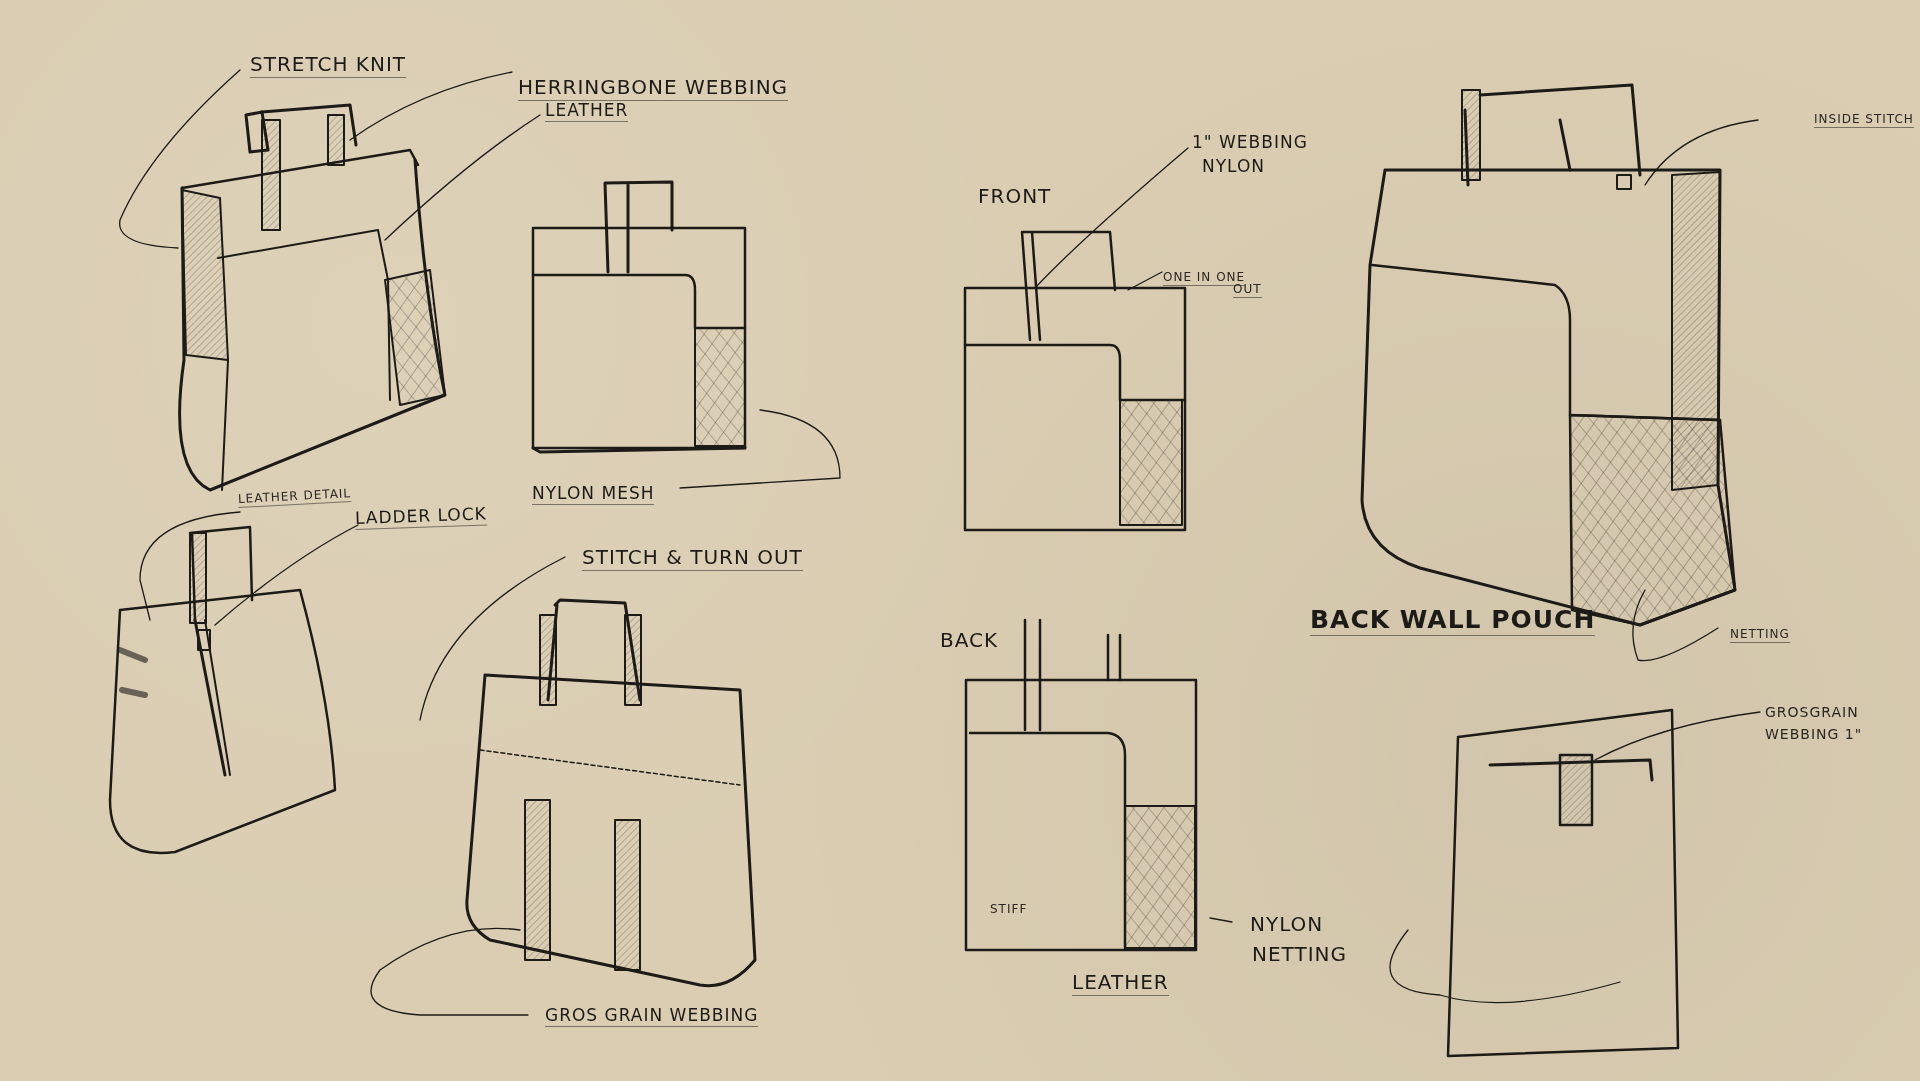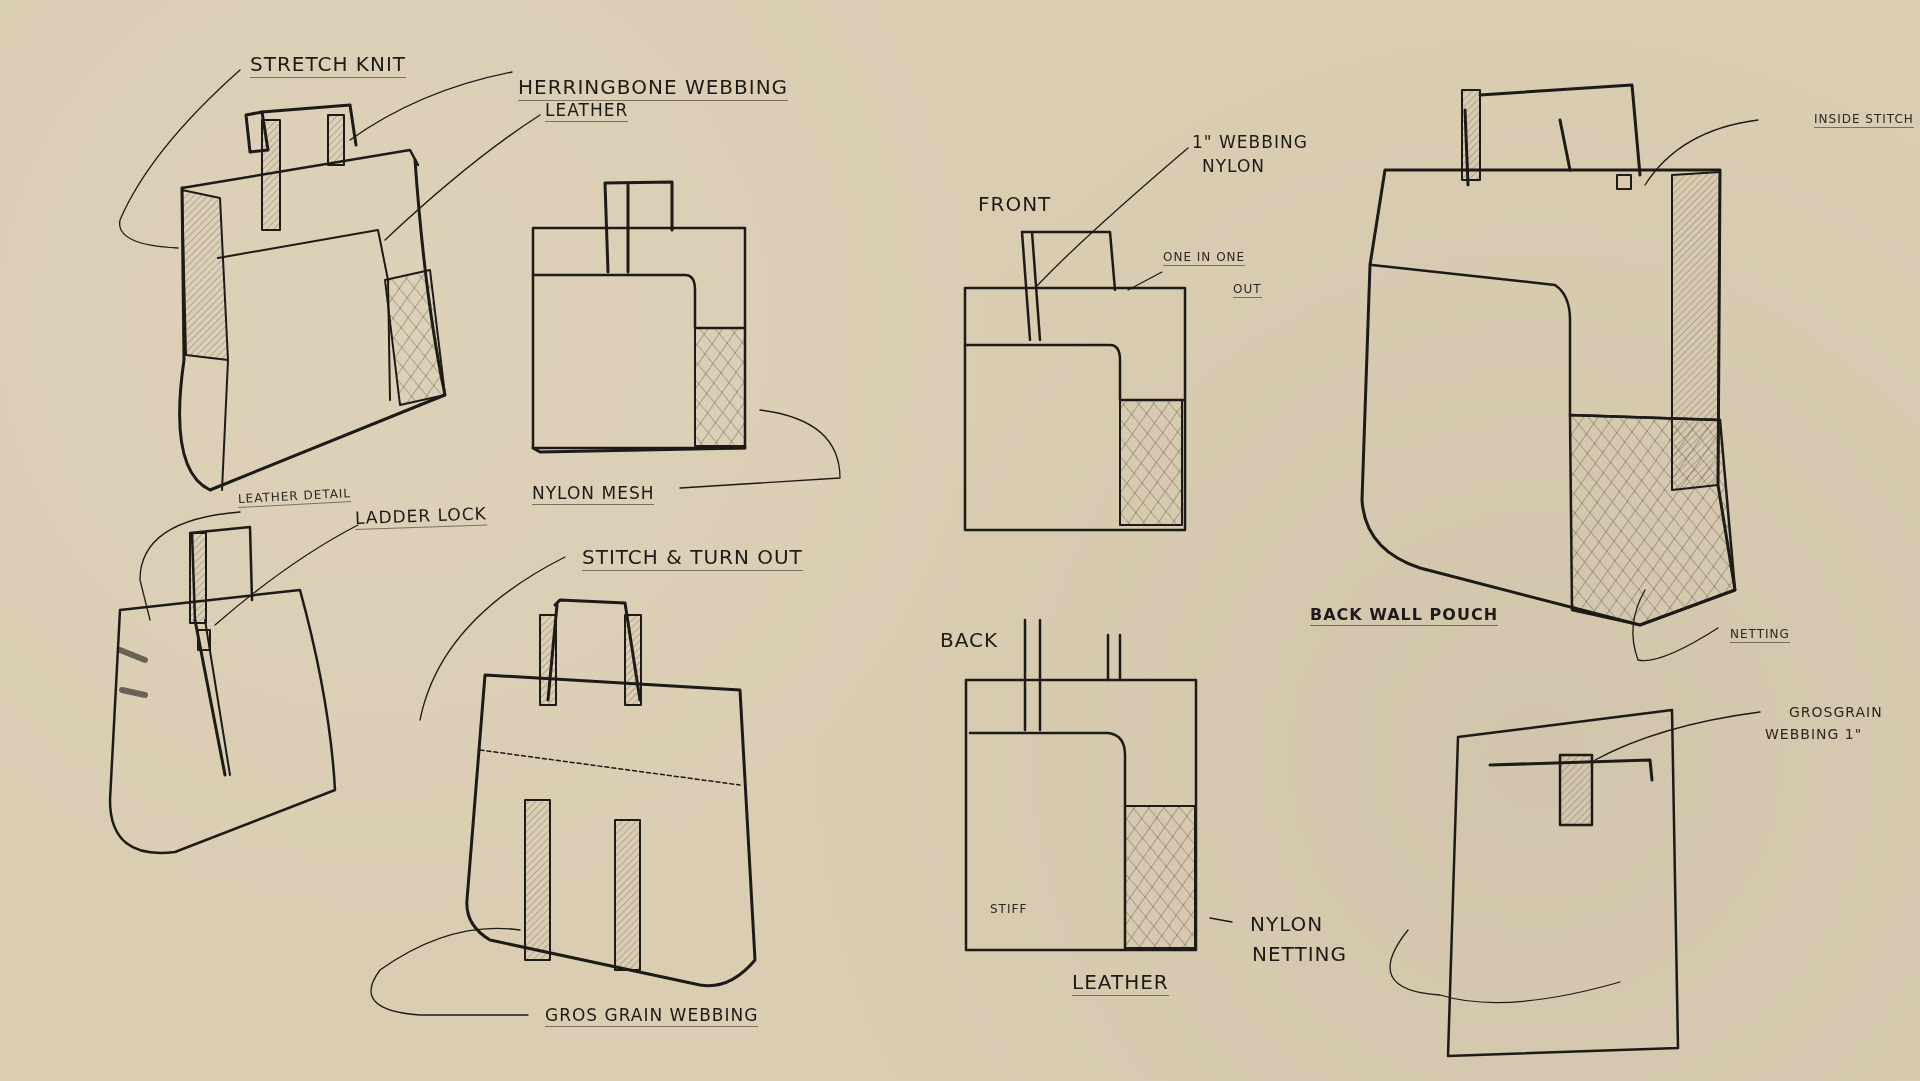--- a/index.html
+++ b/index.html
@@ -11,21 +11,21 @@
       radial-gradient(circle at 80% 70%, rgba(0,0,0,0.04), transparent 45%),
       #dacdb2; text-decoration: underline;}
   svg.art{position:absolute;left:0;top:0;width:1920px;height:1081px;}
   .lbl{position:absolute;color:#1d1b18;font-family:"DejaVu Sans",sans-serif;
        letter-spacing:1px;white-space:nowrap;text-transform:uppercase;
        transform-origin:left center;}
   .lbl.ul{border-bottom:1.5px solid rgba(40,36,30,0.55);padding-bottom:1px;}
   .lbl.big{font-size:20px;}
   .lbl.med{font-size:17px;}
   .lbl.sm{font-size:12px;color:#2a2722;}
-  .lbl.xl{font-size:16px;font-weight:bold;}
+  .lbl.xl{font-size:25px;font-weight:bold;}
 </style>
 </head>
 <body>
 
 <div id="sheet">
 
 <svg class="art" viewBox="0 0 1920 1081">
   <defs>
     <pattern id="mesh" width="12" height="12" patternUnits="userSpaceOnUse" patternTransform="rotate(35)">
       <path d="M0 0 L0 12" stroke="#2b2823" stroke-width="1" opacity="0.6"></path>
@@ -137,29 +137,29 @@
 </svg>
 
 <div class="lbl big ul" style="left:250px;top:52px;">Stretch Knit</div>
 <div class="lbl big ul" style="left:518px;top:75px;">Herringbone Webbing</div>
 <div class="lbl med ul" style="left:545px;top:100px;">Leather</div>
 <div class="lbl sm ul" style="left:238px;top:492px;transform:rotate(-3deg);">Leather Detail</div>
 <div class="lbl med ul" style="left:355px;top:508px;transform:rotate(-2deg);">Ladder Lock</div>
 <div class="lbl med ul" style="left:532px;top:483px;">Nylon Mesh</div>
 <div class="lbl big ul" style="left:582px;top:545px;">Stitch &amp; Turn Out</div>
 <div class="lbl med ul" style="left:545px;top:1005px;">Gros Grain Webbing</div>
-<div class="lbl big" style="left:978px;top:192px;text-align:right;">Front</div>
+<div class="lbl big" style="left:978px;top:184px;text-align:right;">Front</div>
 <div class="lbl med" style="left:1192px;top:132px;">1" Webbing</div>
 <div class="lbl med" style="left:1202px;top:156px;">Nylon</div>
-<div class="lbl sm ul" style="left:1163px;top:250px;">One in One</div>
+<div class="lbl sm ul" style="left:1163px;top:270px;">One in One</div>
 <div class="lbl sm ul" style="left:1210px;top:282px;margin-left:23px;">Out</div>
 <div class="lbl big" style="left:940px;top:628px;">Back</div>
 <div class="lbl sm" style="left:990px;top:902px;">Stiff</div>
 <div class="lbl big" style="left:1250px;top:912px;">Nylon</div>
 <div class="lbl big" style="left:1252px;top:942px;">Netting</div>
 <div class="lbl big ul" style="left:1072px;top:970px;">Leather</div>
 <div class="lbl sm ul" style="left:1814px;top:112px;">Inside Stitch</div>
 <div class="lbl xl ul" style="left:1310px;top:605px;">Back Wall Pouch</div>
 <div class="lbl sm ul" style="left:1730px;top:627px;">Netting</div>
-<div class="lbl sm" style="left:1765px;top:704px;font-size:14px;margin-left:24px;">Grosgrain</div>
+<div class="lbl sm" style="left:1765px;top:704px;font-size:14px;">Grosgrain</div>
 <div class="lbl sm" style="left:1765px;top:726px;font-size:14px;">Webbing 1"</div>
 
 </div>
 
 </body></html>

